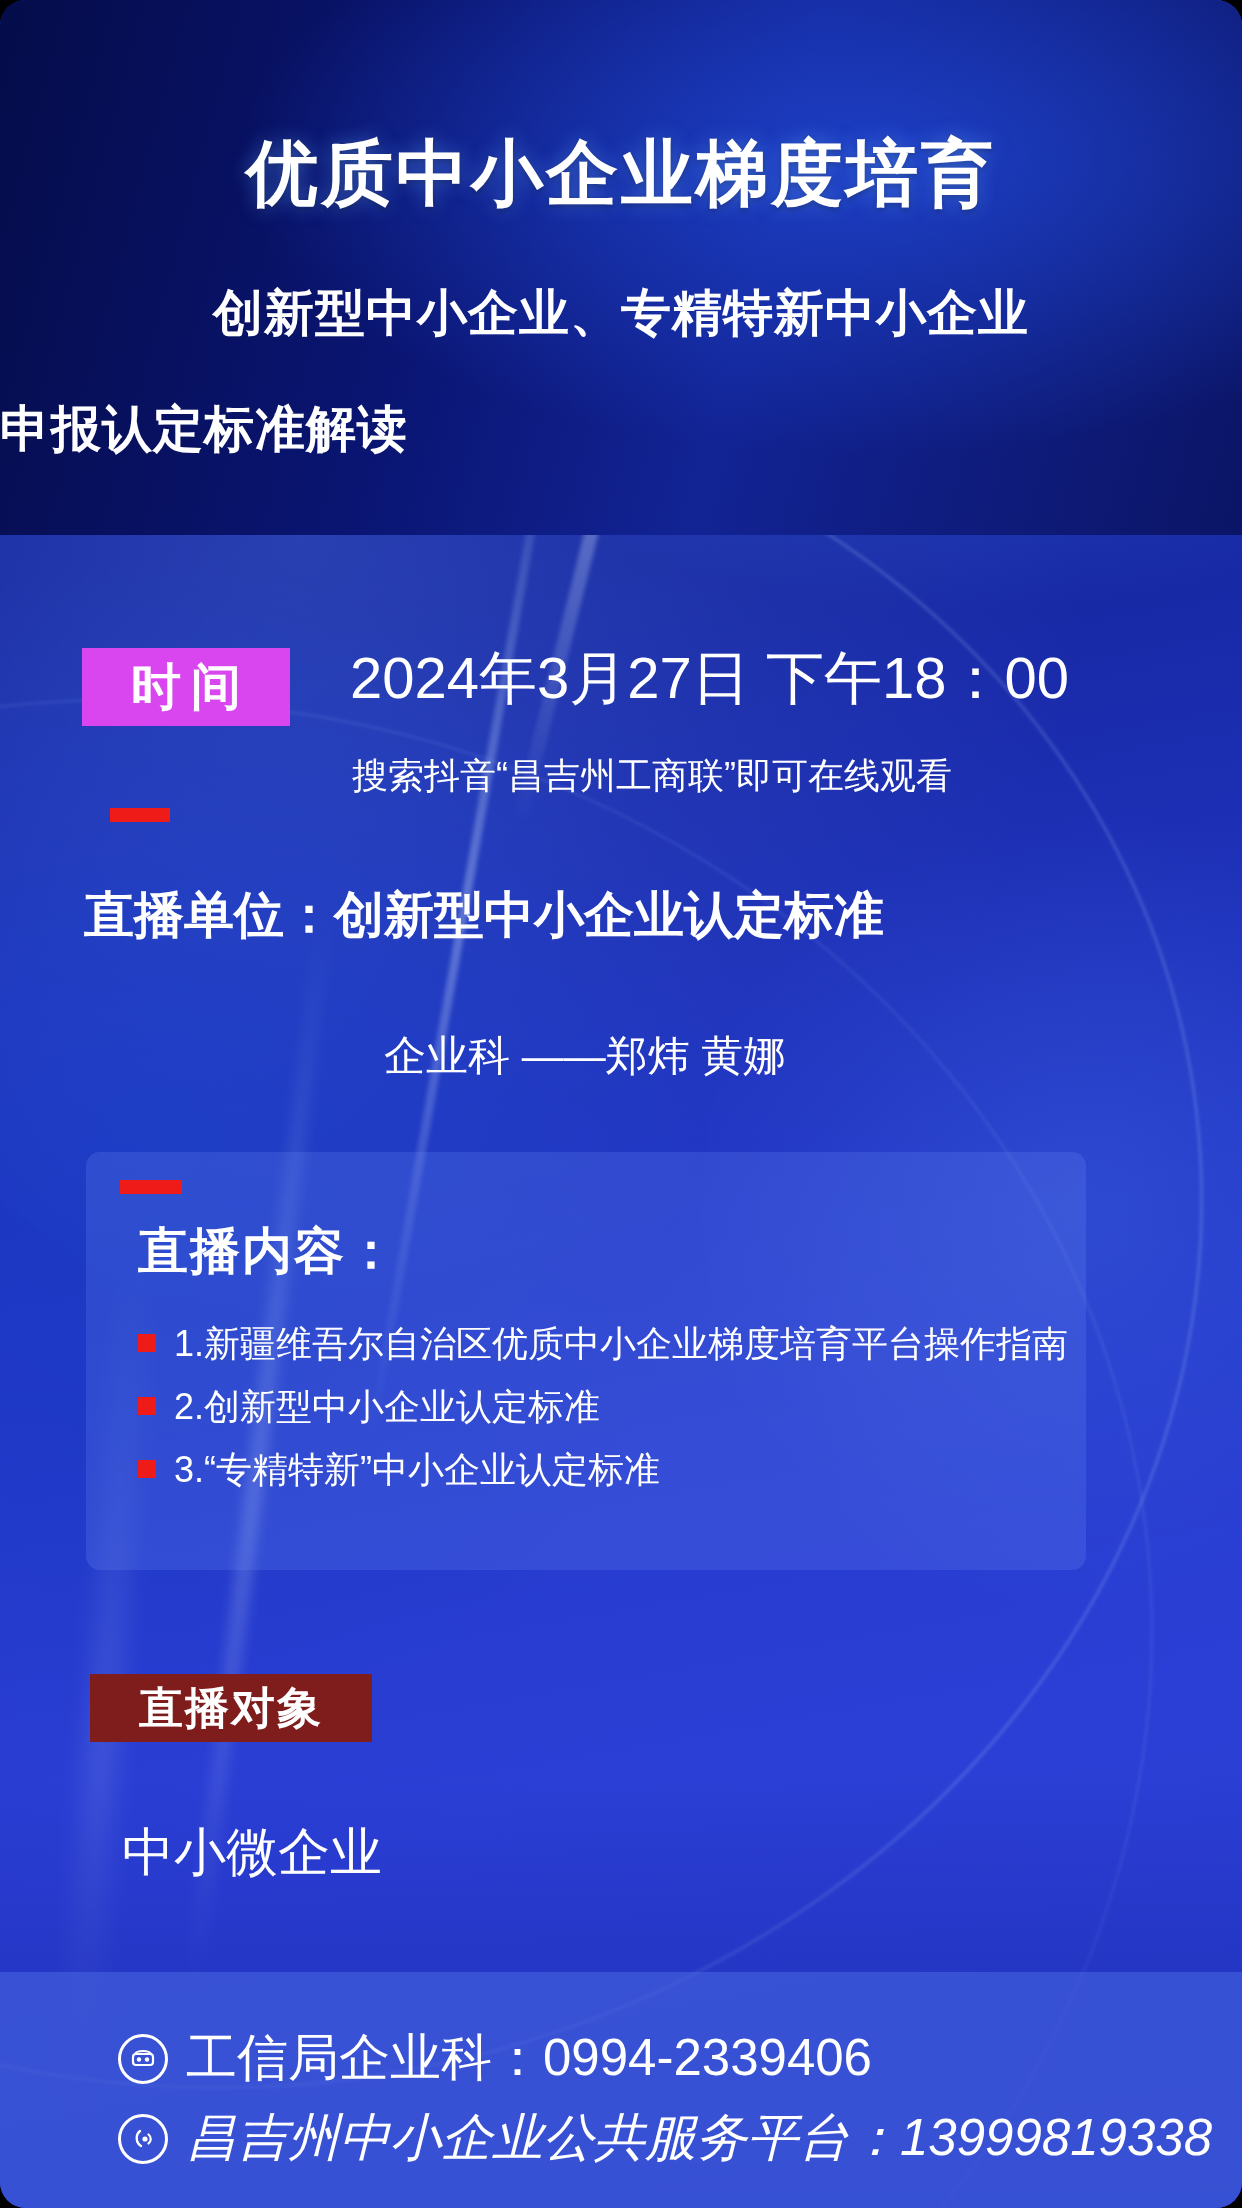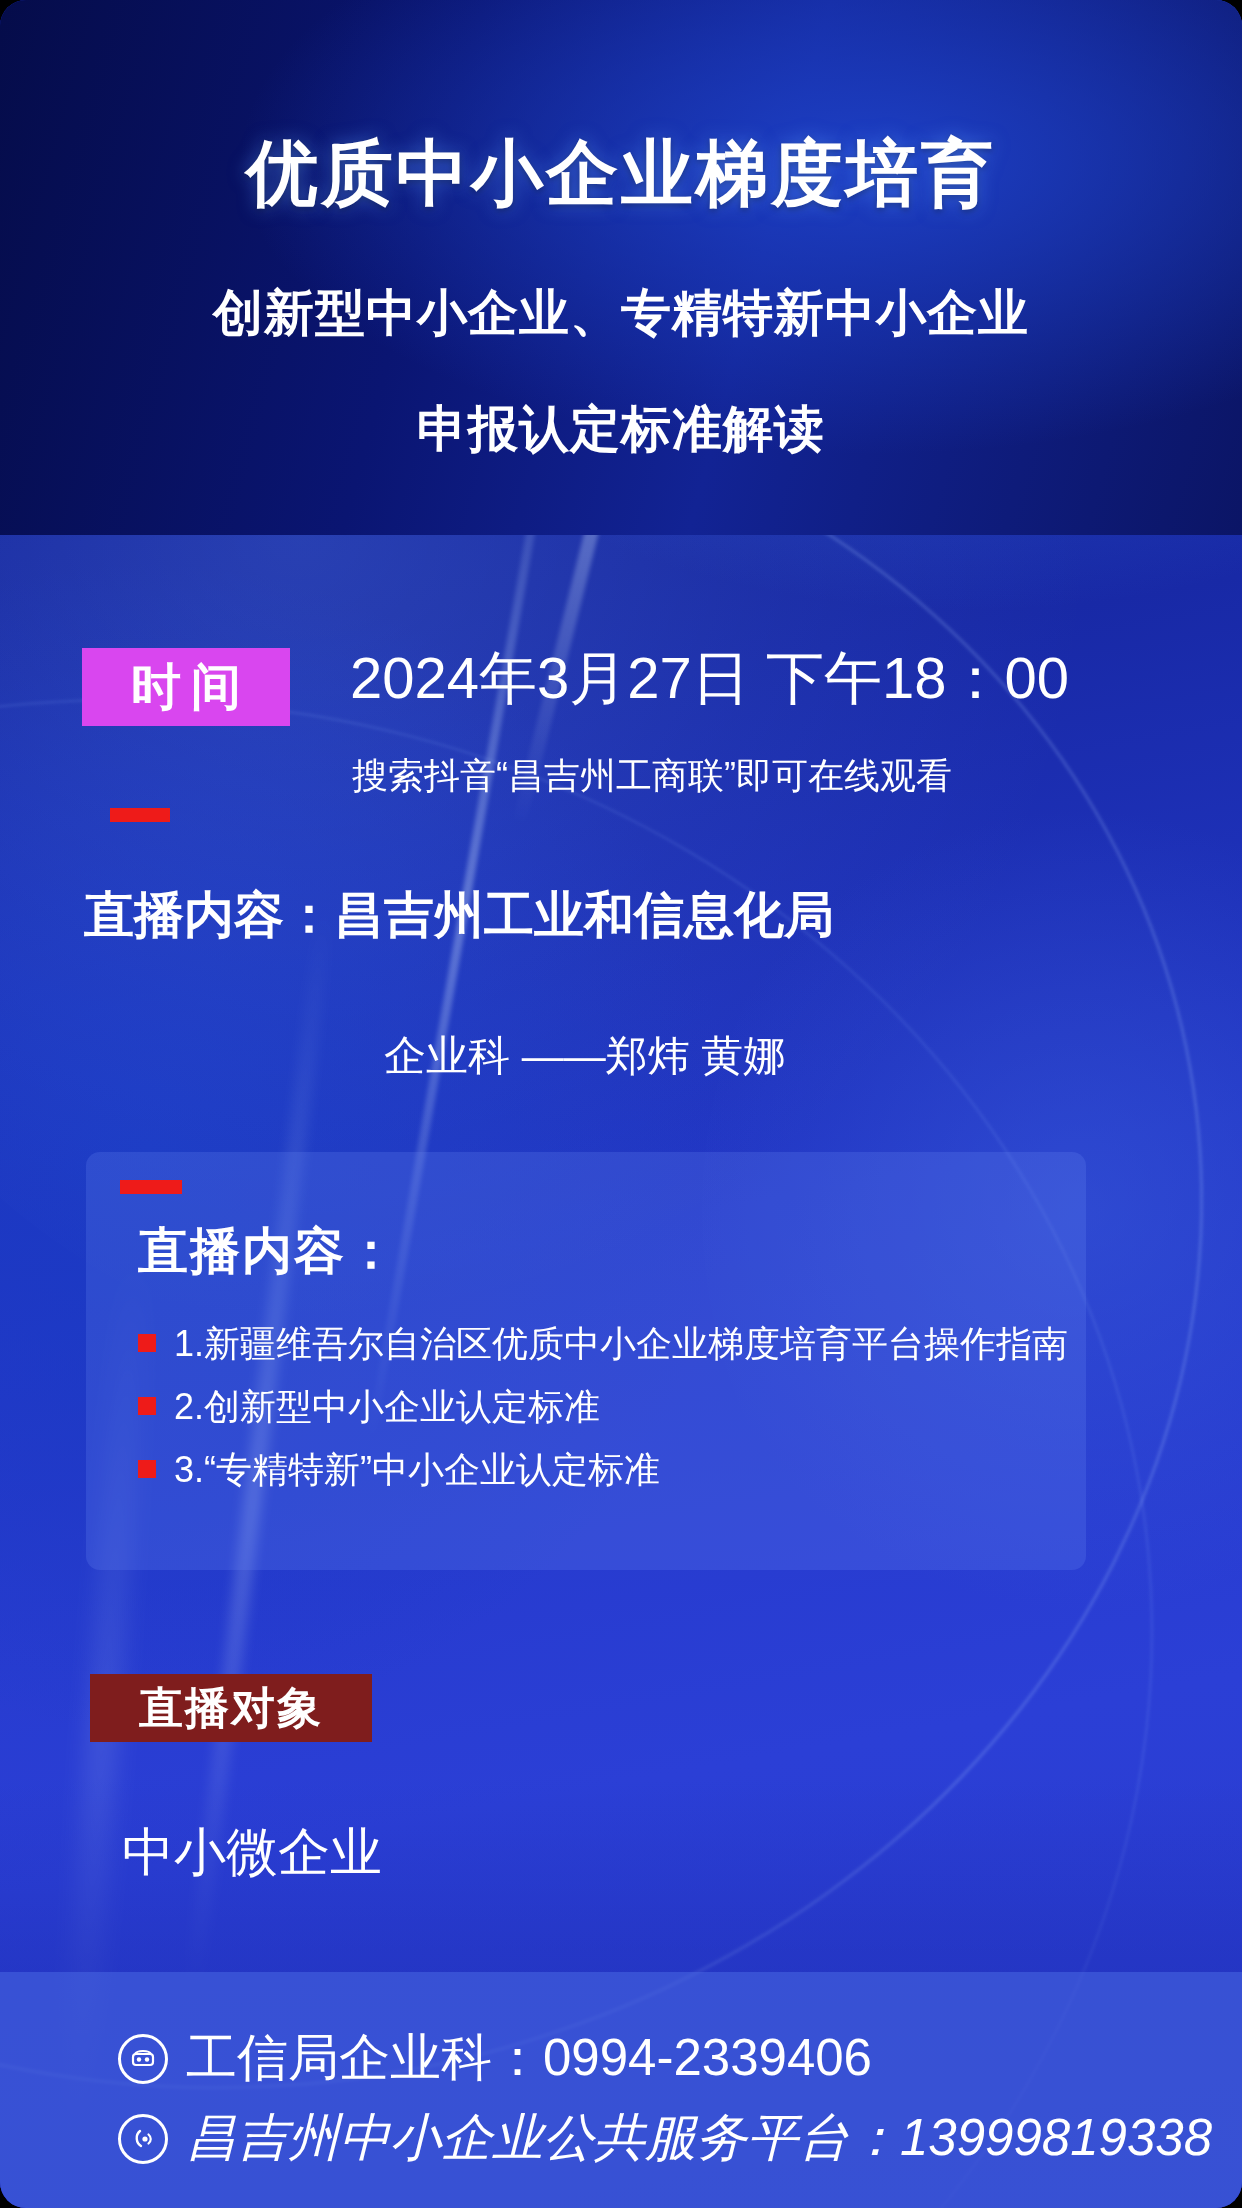--- a/index.html
+++ b/index.html
@@ -142,21 +142,20 @@
     color: #ffffff;
     font-size: 50px;
     font-weight: bold;
     letter-spacing: 1px;
     white-space: nowrap;
   }
   .title-sub2 {
     position: absolute;
     top: 396px;
     width: 100%;
-    text-align: center;
     color: #ffffff;
     font-size: 50px;
     font-weight: bold;
     letter-spacing: 1px;
     white-space: nowrap;
   }
 
   
   .time-badge {
     position: absolute;
@@ -347,21 +346,21 @@
     <div class="title-sub2">申报认定标准解读</div>
   </div>
 
   <div class="time-badge">
     <span>时间</span>
   </div>
   <div class="time-value">2024年3月27日 下午18：00</div>
   <div class="time-note">搜索抖音“昌吉州工商联”即可在线观看</div>
   <div class="red-dash-small"></div>
 
-  <div class="org-line">直播内容：昌吉州工业和信息化局</div>
+  <div class="org-line">直播单位：创新型中小企业认定标准</div>
   <div class="speaker-line">企业科 ——郑炜 黄娜</div>
 
   <div class="content-card">
     <div class="card-dash"></div>
     <div class="card-title">直播内容：</div>
     <div class="card-list">
       <div class="card-item">
         <span class="bullet"></span>
         <span>1.新疆维吾尔自治区优质中小企业梯度培育平台操作指南</span>
       </div>

